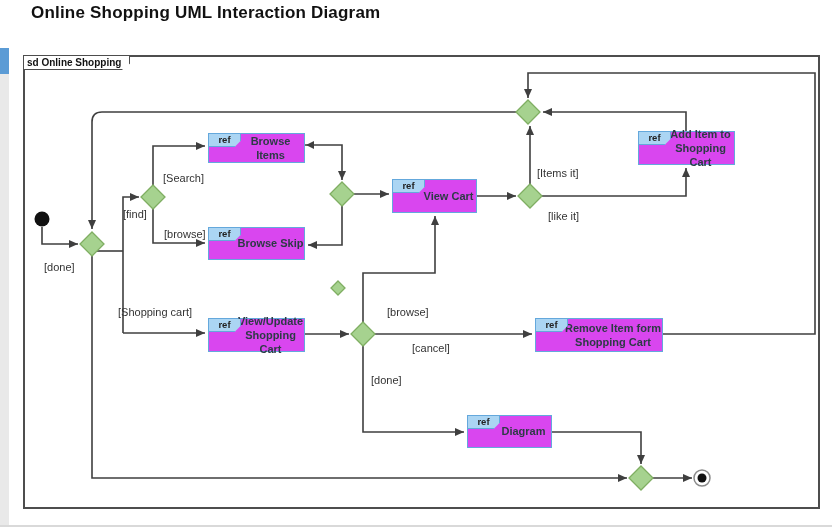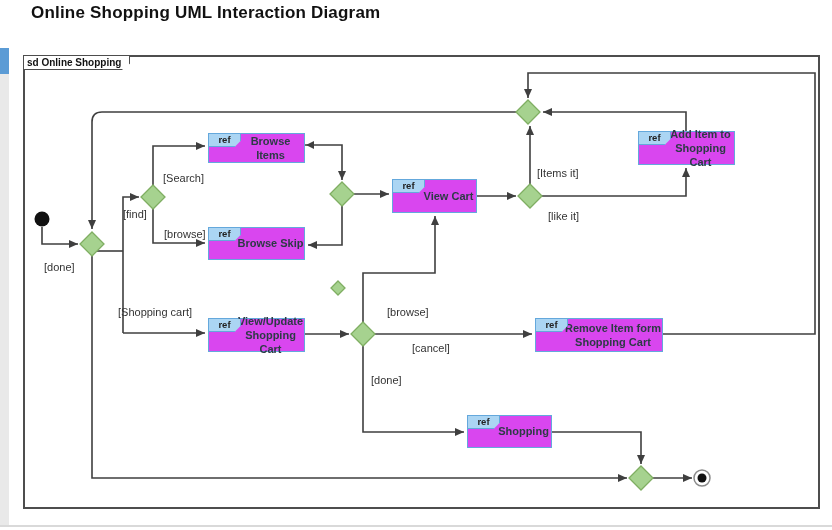--- a/index.html
+++ b/index.html
@@ -121,21 +121,21 @@
     <span>View/Update
 Shopping Cart</span>
   </div>
   <div class="refbox" style="left:535px;top:318px;width:128px;height:34px;">
     <span class="tab">ref</span>
     <span>Remove Item form
 Shopping Cart</span>
   </div>
   <div class="refbox" style="left:467px;top:415px;width:85px;height:33px;">
     <span class="tab">ref</span>
-    <span>Shopping</span>
+    <span>Diagram</span>
   </div>
 
   <span class="guard" style="left:99px;top:208px;padding-left:24px;">[find]</span>
   <span class="guard" style="left:44px;top:261px;">[done]</span>
   <span class="guard" style="left:163px;top:172px;">[Search]</span>
   <span class="guard" style="left:164px;top:228px;">[browse]</span>
   <span class="guard" style="left:118px;top:306px;">[Shopping cart]</span>
   <span class="guard" style="left:387px;top:306px;">[browse]</span>
   <span class="guard" style="left:373px;top:342px;margin-left:39px;">[cancel]</span>
   <span class="guard" style="left:371px;top:374px;">[done]</span>

